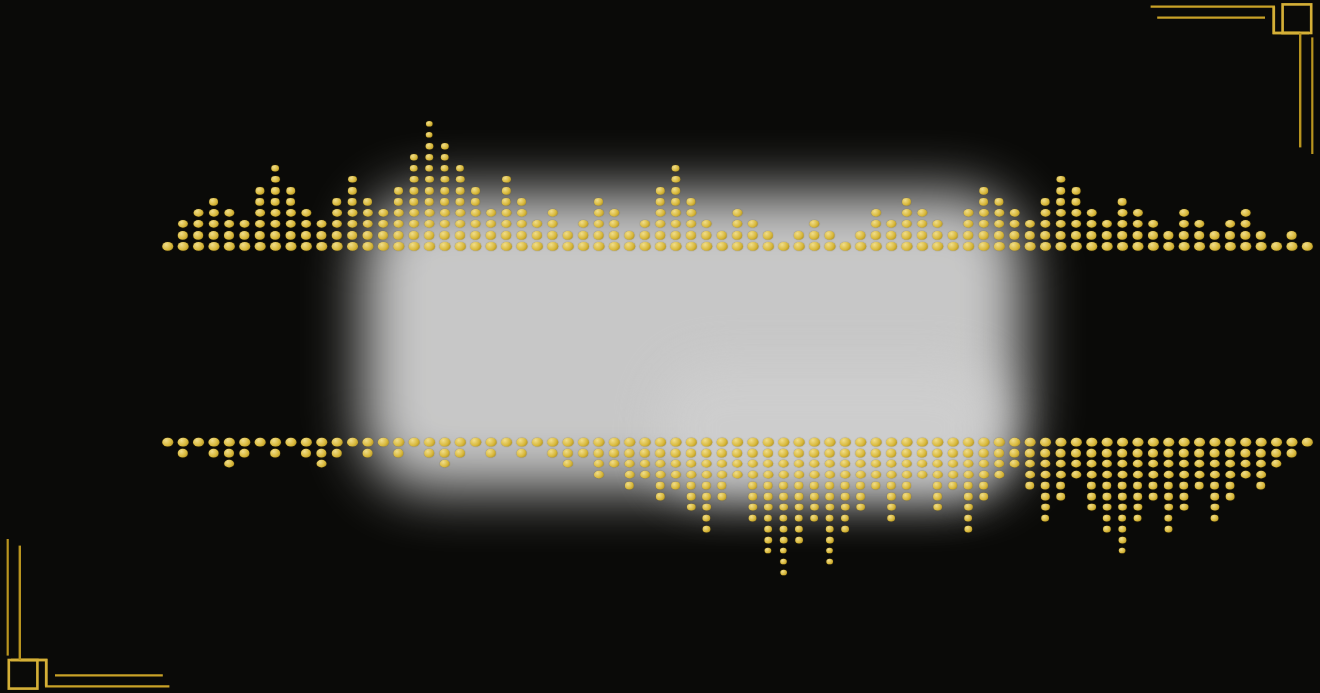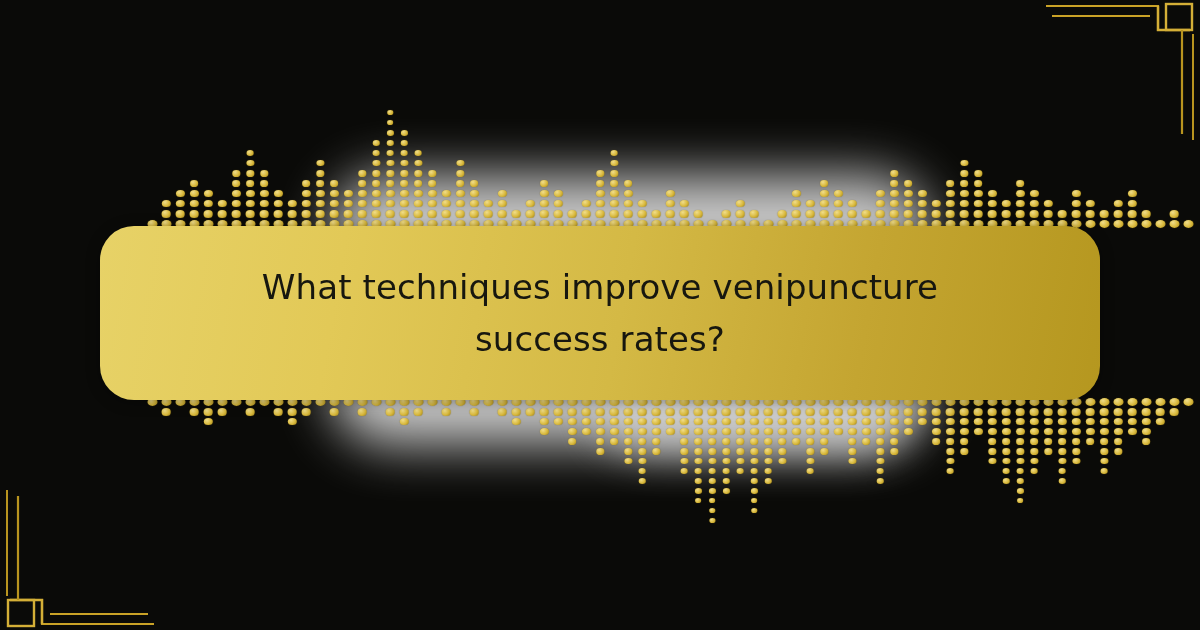--- a/index.html
+++ b/index.html
@@ -908,24 +908,20 @@
         <div class="wf-dot" style="width: 9.68px; height: 7.5504px; top: 210px;"></div>
         <div class="wf-dot" style="width: 10px; height: 7.8px; top: 398px;"></div>
         <div class="wf-dot" style="width: 9.68px; height: 7.5504px; top: 408px;"></div>
       </div>
       <div class="wf-bar" style="left: 1188px; top: 0px; height: 630px;">
         <div class="wf-dot" style="width: 10px; height: 7.8px; top: 220px;"></div>
         <div class="wf-dot" style="width: 10px; height: 7.8px; top: 398px;"></div>
       </div>
     </div>
 
-  <div class="card">
-    <div class="card-text">What techniques improve venipuncture
-success rates?</div>
-  </div>
 
   <div class="deco deco-tr">
     <svg width="170" height="140" viewBox="0 0 170 140" fill="none">
       <path d="M16 6 H128 V30 H152" stroke="#c9a227" stroke-width="2.2" fill="none"></path>
       <path d="M22 16 H120" stroke="#c9a227" stroke-width="2.2" fill="none"></path>
       <path d="M128 6 V30 H160" stroke="#d4af37" stroke-width="2.4" fill="none"></path>
       <rect x="136" y="4" width="26" height="26" stroke="#d4af37" stroke-width="2.4" fill="none"></rect>
       <path d="M152 30 V134" stroke="#b8941f" stroke-width="2.2" fill="none"></path>
       <path d="M163 34 V140" stroke="#b8941f" stroke-width="2" fill="none"></path>
     </svg>

